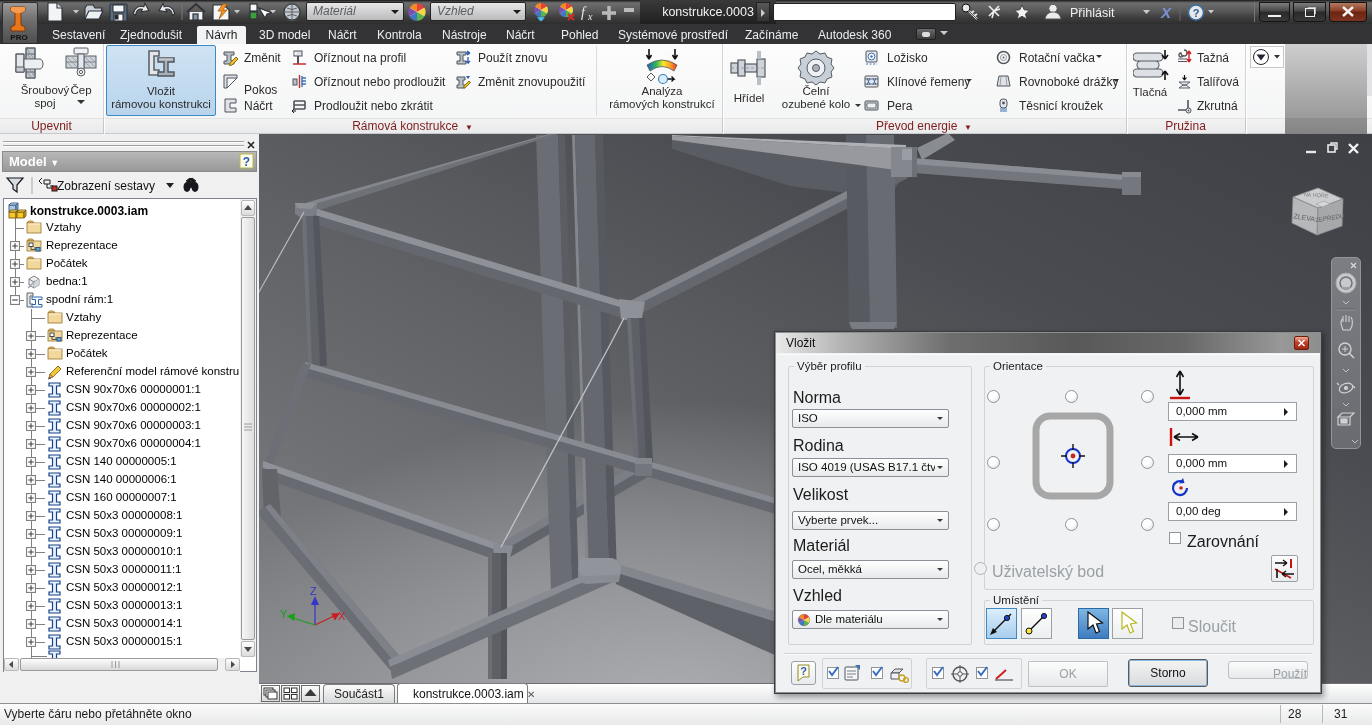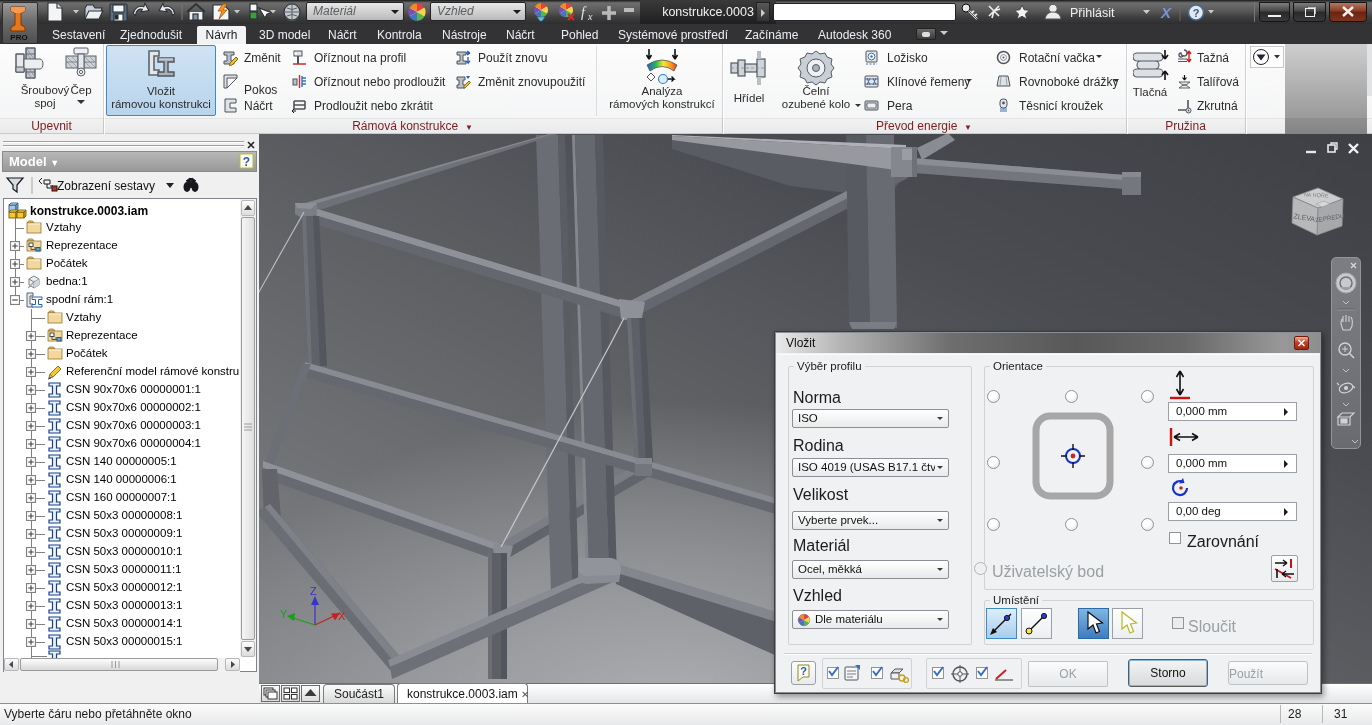--- a/index.html
+++ b/index.html
@@ -896,21 +896,21 @@
       <rect x="10.5" y="3" width="5.5" height="4.5"></rect>
       <rect x="3" y="9.5" width="5.5" height="4.5"></rect>
       <rect x="10.5" y="9.5" width="5.5" height="4.5"></rect>
     </g>
   </svg>
 <div class="abs" style="left:301px;top:685px;width:19px;height:17px;background:linear-gradient(#fafafa,#dcdcdc);border:1px solid #6a6a6a"></div>
 <svg class="abs" style="left:301px;top:685px" width="19" height="17" viewBox="0 0 19 17">
     <path d="M9.5 4 l6 7 h-12 z" fill="#3a3a3a"></path>
   </svg>
 <div class="abs" style="left:323px;top:684px;width:72px;height:19px;background:linear-gradient(#fbfbfb,#d8d9da);border:1px solid #7d7d7d;border-bottom:none;border-radius:4px 4px 0 0;font-size:12px;color:#222;text-align:center;line-height:19px">Součást1</div>
-<div class="abs" style="left:397px;top:683px;width:131px;height:20px;background:#fff;border:1px solid #7d7d7d;border-bottom:none;border-radius:4px 4px 0 0;font-size:12px;color:#111;padding-left:9px;line-height:20px;white-space:nowrap">konstrukce.0003.iam <span style="color:#555;font-size:10px">✕</span></div>
+<div class="abs" style="left:397px;top:683px;width:131px;height:20px;background:#fff;border:1px solid #7d7d7d;border-bottom:none;border-radius:4px 4px 0 0;font-size:12px;color:#111;padding-left:15px;line-height:20px;white-space:nowrap">konstrukce.0003.iam <span style="color:#555;font-size:10px">✕</span></div>
 
 <div class="abs" style="left:4px;top:707px;font-size:12px;color:#1c1c1c">Vyberte čáru nebo přetáhněte okno</div>
 <div class="abs" style="left:1280px;top:705px;width:1px;height:18px;background:#b8b8b8"></div>
 <div class="abs" style="left:1288px;top:707px;font-size:12px;color:#1c1c1c">28</div>
 <div class="abs" style="left:1322px;top:705px;width:1px;height:18px;background:#b8b8b8"></div>
 <div class="abs" style="left:1334px;top:707px;font-size:12px;color:#1c1c1c">31</div>
 
 <div class="abs" style="left:774px;top:331px;width:548px;height:363px;background:#f0f1f2;border:1px solid #3c3c3c;box-shadow:0 0 0 1px #8a8f94 inset, 2px 3px 6px rgba(0,0,0,0.4)"></div>
 <div class="abs" style="left:776px;top:333px;width:544px;height:20px;background:linear-gradient(to right,#e9e9e9 0%,#b4b4b4 12%,#6e6e6e 32%,#585858 55%,#686868 75%,#989898 93%,#8e8e8e 100%);font-size:12px;color:#101010;line-height:20px;padding-left:10px">Vložit</div>
 <div class="abs" style="left:1294px;top:336px;width:15px;height:14px;background:linear-gradient(#f0b09a,#c4402a 45%,#a02810);border:1px solid #701c0a;border-radius:2px">
@@ -1053,13 +1053,13 @@
 <div class="cb" style="left:976px;top:667px"></div>
 <svg class="abs" style="left:976px;top:665px" width="13" height="13">
     <path d="M2 6 l3 4 6 -8" stroke="#3a6fc4" stroke-width="2" fill="none"></path>
   </svg>
 <svg class="abs" style="left:993px;top:666px" width="24" height="18" viewBox="0 0 24 18">
     <path d="M2 14 h18" stroke="#50555c" stroke-width="1.2"></path>
     <path d="M3 13 l10 -9" stroke="#cc2020" stroke-width="2"></path>
   </svg>
 <div class="abs" style="left:1028px;top:661px;width:80px;height:26px;background:linear-gradient(#fcfcfc,#e6e8ea);border:1px solid #bdc2c7;border-radius:1px;font-size:12px;color:#9aa0a4;text-align:center;line-height:24px">OK</div>
 <div class="abs" style="left:1128px;top:659px;width:80px;height:28px;background:linear-gradient(#f4f4f4,#d8dadc);border:1px solid #5a5a5a;box-shadow:0 0 0 1px #88b8e0 inset;border-radius:3px;font-size:12px;color:#101010;text-align:center;line-height:26px">Storno</div>
-<div class="abs" style="left:1228px;top:661px;width:80px;height:24px;background:linear-gradient(#fcfcfc,#e6e8ea);border:1px solid #bdc2c7;border-radius:3px;font-size:12px;color:#9aa0a4;text-align:left;line-height:24px">Použít</div>
+<div class="abs" style="left:1228px;top:661px;width:80px;height:18px;background:linear-gradient(#fcfcfc,#e6e8ea);border:1px solid #bdc2c7;border-radius:3px;font-size:12px;color:#9aa0a4;text-align:right;line-height:24px">Použít</div>
 
 </body></html>

